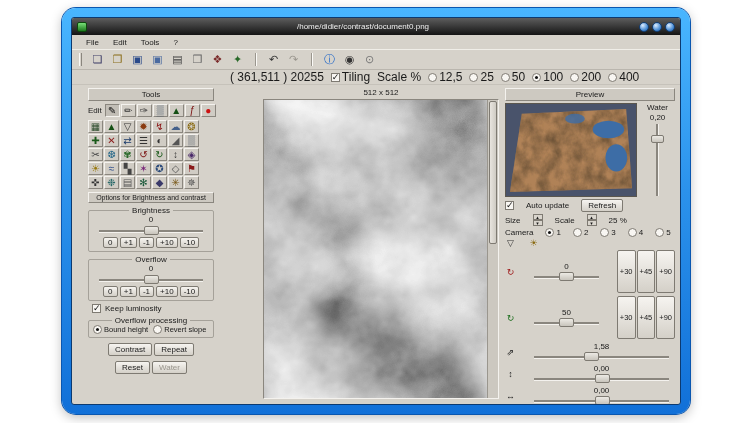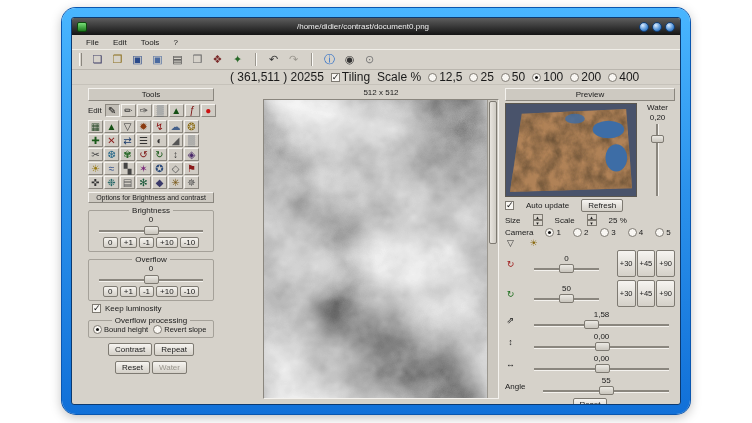--- a/index.html
+++ b/index.html
@@ -98,21 +98,21 @@
   .water-col{flex:1;display:flex;flex-direction:column;align-items:center;gap:1px;}
   .vslider{position:relative;width:13px;flex:1;}
   .vslider::before{content:"";position:absolute;top:1px;bottom:1px;left:5px;width:2px;background:#8a867e;box-shadow:1px 0 0 #f4f2ee;}
   .vslider .thumb{position:absolute;left:0;width:13px;height:8px;border-radius:2px;
     background:linear-gradient(#eceae4,#c8c4bc);border:1px solid #7e7a72;}
   .prow{display:flex;align-items:center;gap:12px;}
   .picon{width:11px;flex:0 0 auto;text-align:center;font-size:9px;line-height:1;}
   .pslide{flex:1;display:flex;flex-direction:column;min-width:0;}
   .pval{text-align:center;font-size:8px;line-height:9px;}
   .pbtns{display:flex;gap:1px;flex:0 0 auto;align-self:flex-end;margin-bottom:1px;}
-  .pbtns .btn{padding:8px 2px;font-size:7.5px;}
+  .pbtns .btn{padding:16px 2px;font-size:7.5px;}
   .center-row{display:flex;justify-content:center;}
 </style>
 </head>
 <body>
 
 <div class="stage">
   <div class="window">
     <div class="winInner">
 
       <div class="titlebar">

